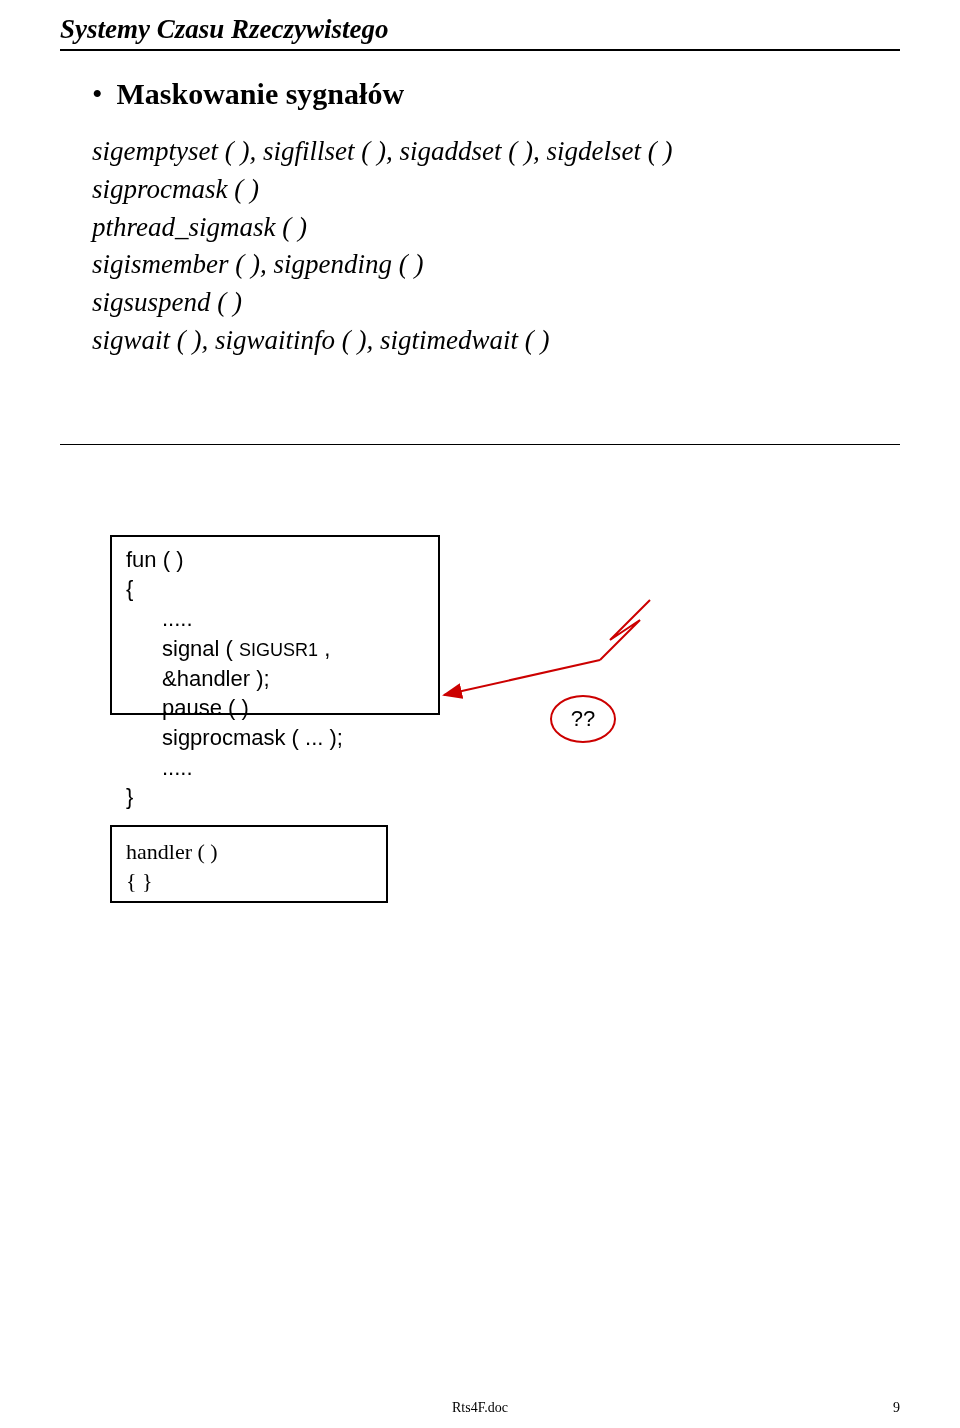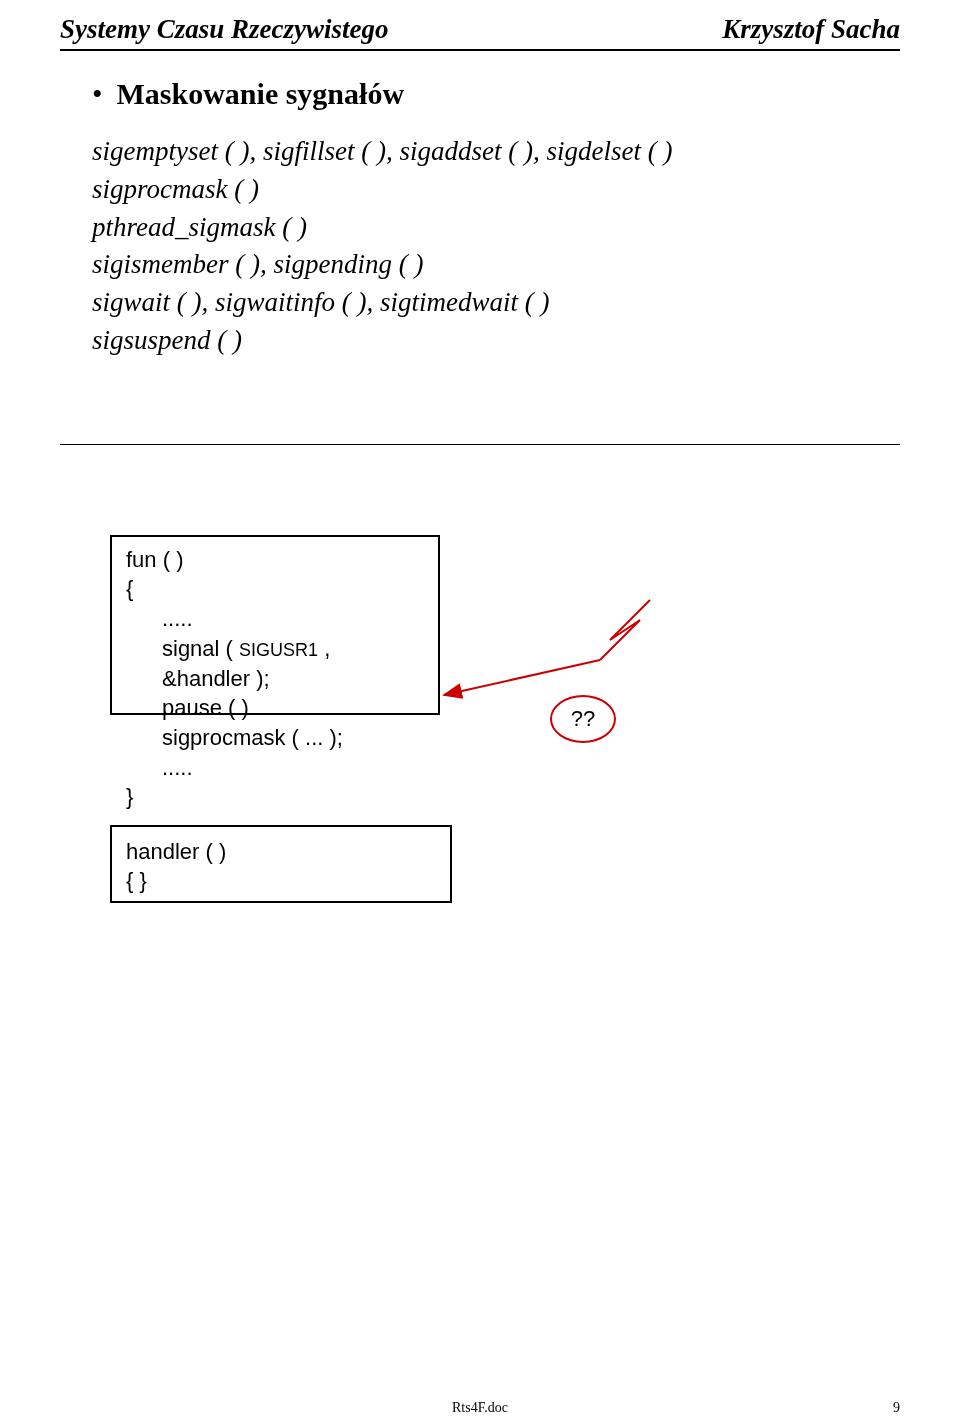--- a/index.html
+++ b/index.html
@@ -68,25 +68,25 @@
     padding: 8px 14px;
     font-family: Arial, Helvetica, sans-serif;
     font-size: 22px;
     line-height: 1.35;
   }
   .box1 .indent { margin-left: 36px; }
   .box2 {
     position: absolute;
     top: 290px;
     left: 0;
-    width: 342px;
+    width: 278px;
     height: 78px;
     border: 2px solid #000;
     padding: 10px 14px;
-    font-family: Liberation Sans, sans-serif;
+    font-family: Liberation Serif, serif;
     font-size: 22px;
     line-height: 1.35;
   }
   .qq-ellipse {
     position: absolute;
     top: 160px;
     left: 440px;
     width: 66px;
     height: 48px;
     border: 2px solid #c00;
@@ -120,35 +120,34 @@
     position: absolute;
     left: 50%;
     transform: translateX(-50%);
   }
 </style>
 </head>
 <body>
 
 <div class="header">
   <span>Systemy Czasu Rzeczywistego</span>
-  <span>Krzysztof Sacha</span>
 </div>
 <hr class="header-rule">
 
 <div class="content">
   <div class="section-title-row">
     <span class="bullet">•</span>
     <span class="section-title">Maskowanie sygnałów</span>
   </div>
   <div class="api-line">sigemptyset ( ), sigfillset ( ), sigaddset ( ), sigdelset ( )</div>
   <div class="api-line">sigprocmask ( )</div>
   <div class="api-line">pthread_sigmask ( )</div>
   <div class="api-line">sigismember ( ), sigpending ( )</div>
+  <div class="api-line">sigsuspend ( )</div>
   <div class="api-line">sigwait ( ), sigwaitinfo ( ), sigtimedwait ( )</div>
-  <div class="api-line">sigsuspend ( )</div>
 </div>
 
 <hr class="mid-rule">
 
 <div class="diagram-area">
   <div class="box1">
     <div>fun ( )</div>
     <div>{</div>
     <div class="indent">.....</div>
     <div class="indent">

